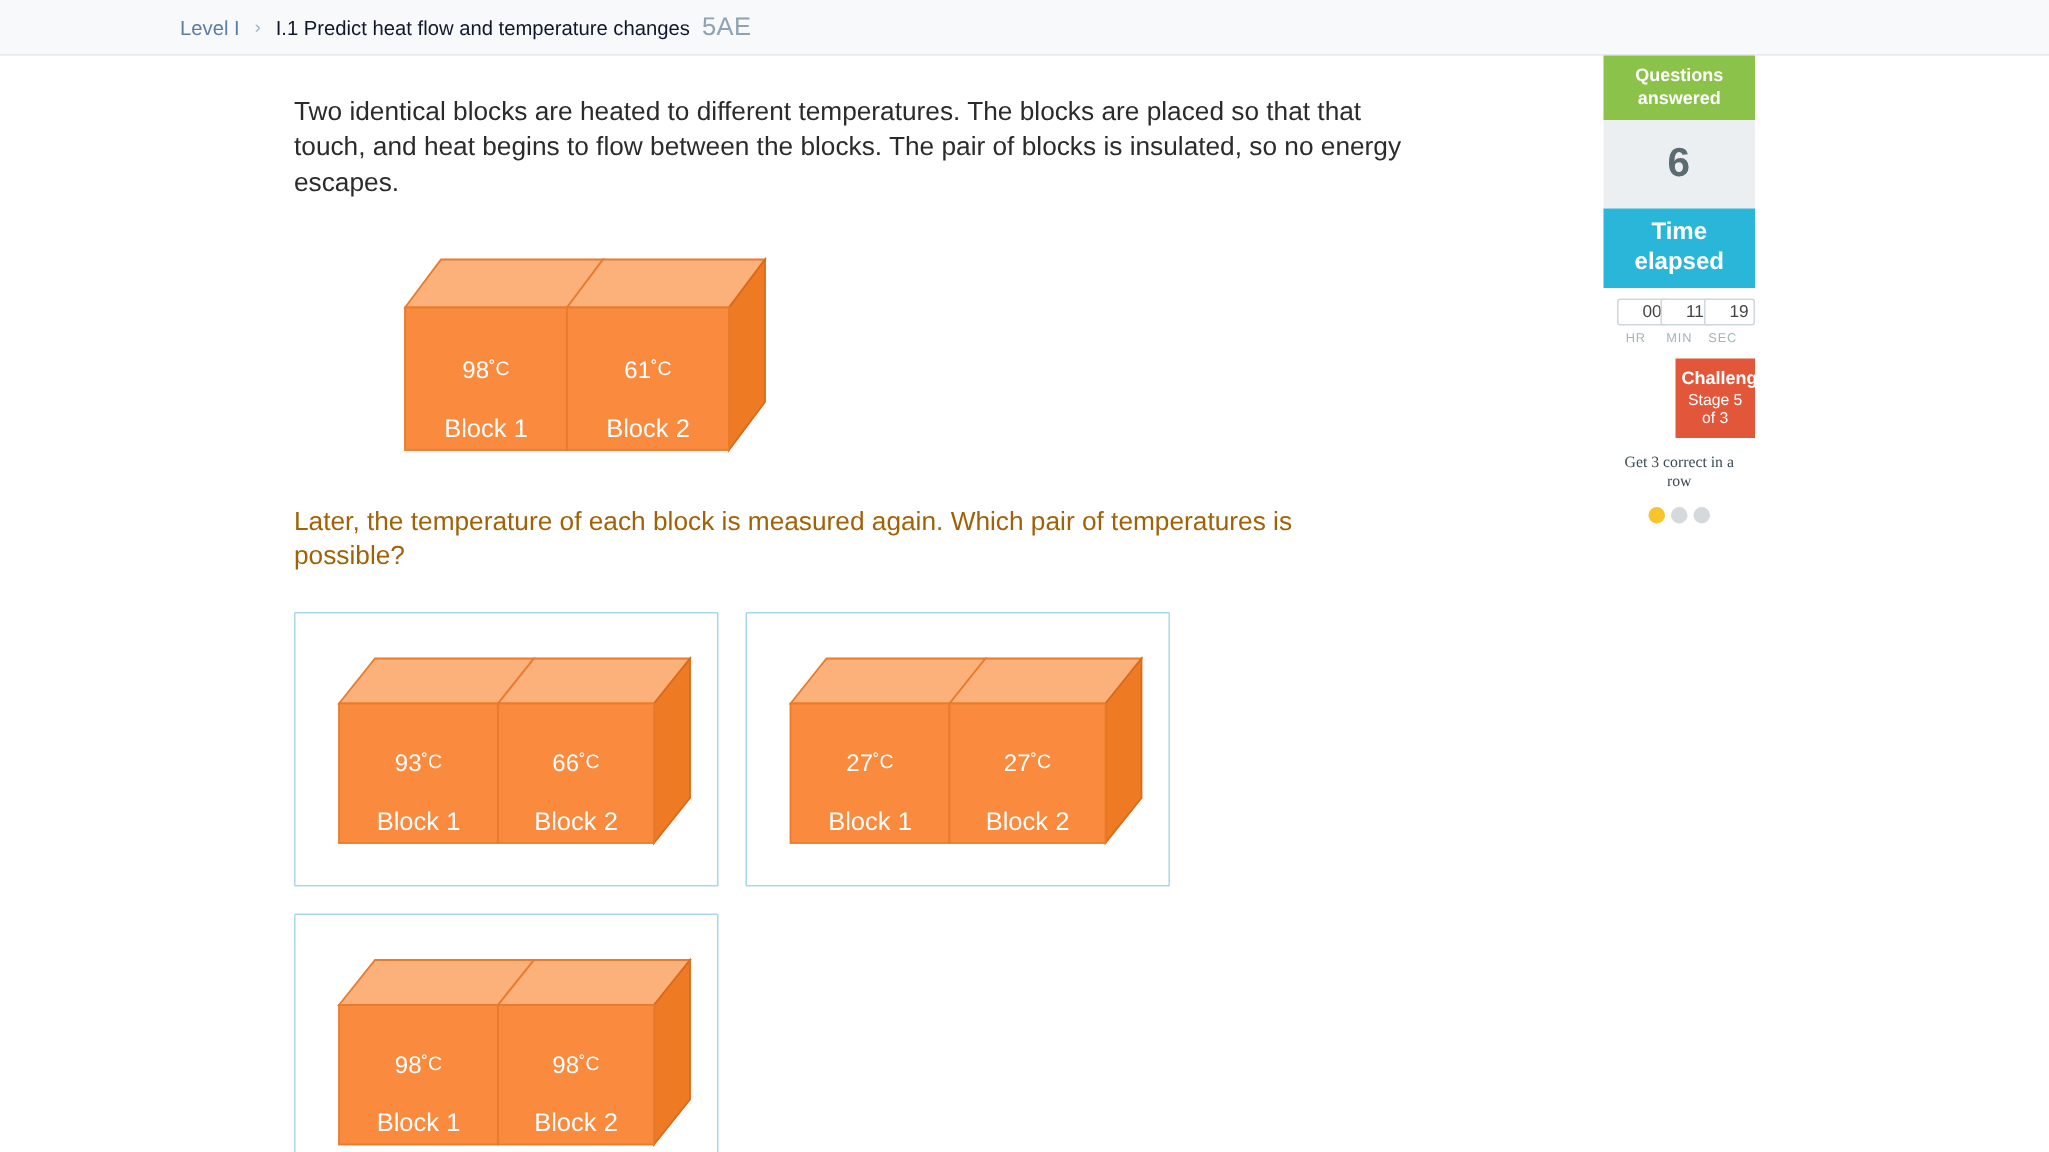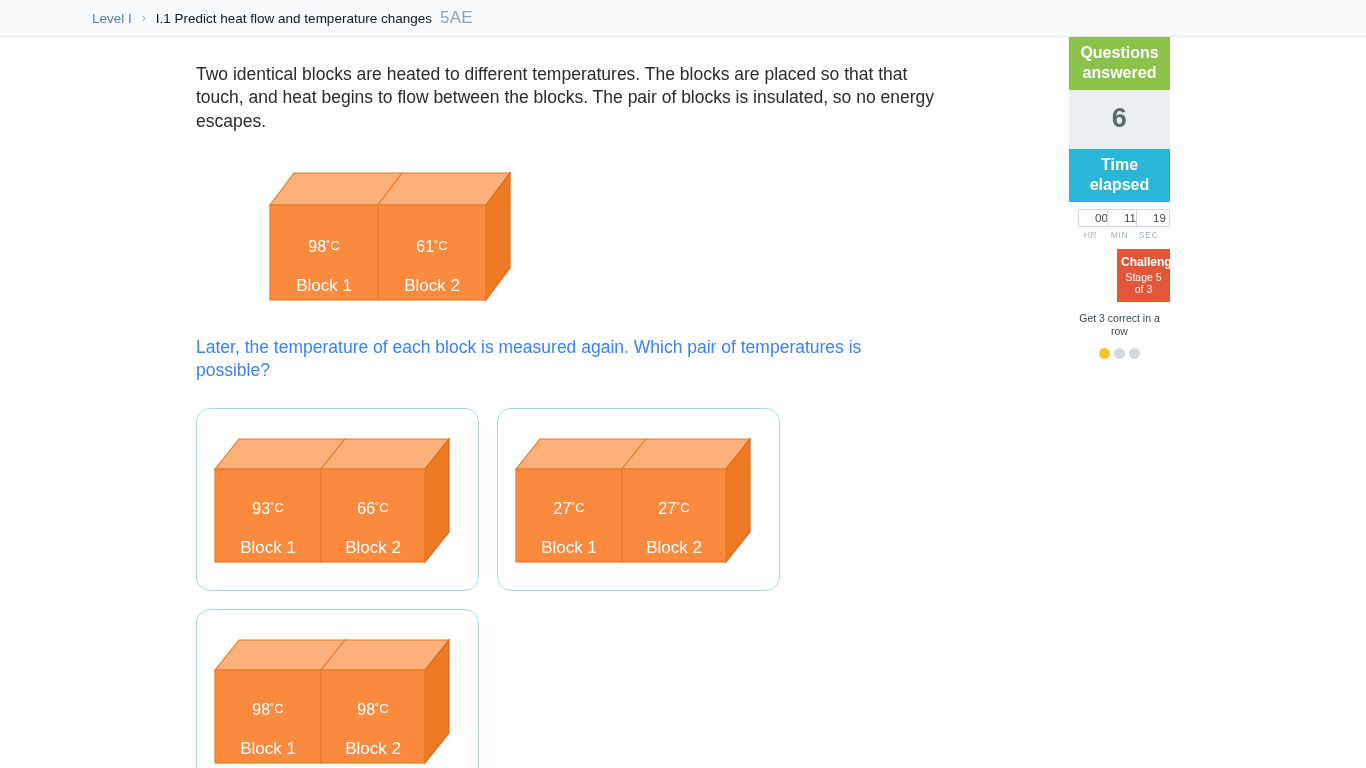--- a/index.html
+++ b/index.html
@@ -11,21 +11,21 @@
     overflow: hidden;
   }
 
   
   .breadcrumb-bar {
     height: 37px;
     background: #f7f9fb;
     border-bottom: 1px solid #e3e8ed;
     display: flex;
     align-items: center;
-    padding-left: 92px;
+    padding-left: 120px;
     font-size: 13.5px;
   }
   .crumb-level {
     color: #5a7fa3;
     text-decoration: none;
     font-size: 13.5px;
   }
   .crumb-sep {
     color: #9bb0c2;
     margin: 0 10px;
@@ -60,21 +60,21 @@
     font-size: 17.5px;
     line-height: 1.33;
     color: #2b2b2b;
     margin: 0;
     max-width: 755px;
   }
 
   .q-text2 {
     font-size: 17.5px;
     line-height: 1.33;
-    color: #3b82f6;
+    color: #a16207;
     margin: 0;
     max-width: 720px;
   }
 
   
   .figure-wrap { margin-top: 30px; margin-left: 36px; }
 
   .blocks {
     position: relative;
   }
@@ -85,41 +85,42 @@
     margin-top: 26px;
     display: flex;
     flex-wrap: wrap;
     gap: 18px;
     width: 600px;
   }
   .option {
     width: 283px;
     height: 183px;
     border: 1px solid #a8d8e8;
-    border-radius: 14px;
+    border-radius: 1px;
     background: #fff;
     display: flex;
     align-items: center;
+    justify-content: center;
     cursor: pointer;
   }
 
   
   .rail {
     position: absolute;
     left: 1069px;
     top: 0px;
     width: 101px;
     font-size: 11px;
     text-align: center;
   }
   .rail-head {
     background: #8bc34a;
     color: #fff;
     font-weight: bold;
-    font-size: 16px;
+    font-size: 12px;
     line-height: 1.25;
     padding: 6px 4px 7px 4px;
   }
   .rail-count {
     background: #eceff1;
     color: #5a6b72;
     font-size: 27px;
     font-weight: bold;
     padding: 13px 0 15px 0;
     letter-spacing: .5px;
@@ -164,20 +165,21 @@
   .challenge-title { font-weight: bold; font-size: 12px; }
   .challenge-stage { font-size: 10.5px; margin-top: 2px; }
   .challenge-body {
     background: #fff;
     padding: 10px 6px 12px 6px;
   }
   .challenge-goal {
     color: #3c4a52;
     font-size: 10.5px;
     line-height: 1.25;
+    font-family: Liberation Serif, serif;
   }
   .dots {
     margin-top: 10px;
     display: flex;
     justify-content: center;
     gap: 4px;
   }
   .dot { width: 11px; height: 11px; border-radius: 50%; background: #d4d9dc; }
   .dot.filled { background: #f7c52b; }
 </style>

